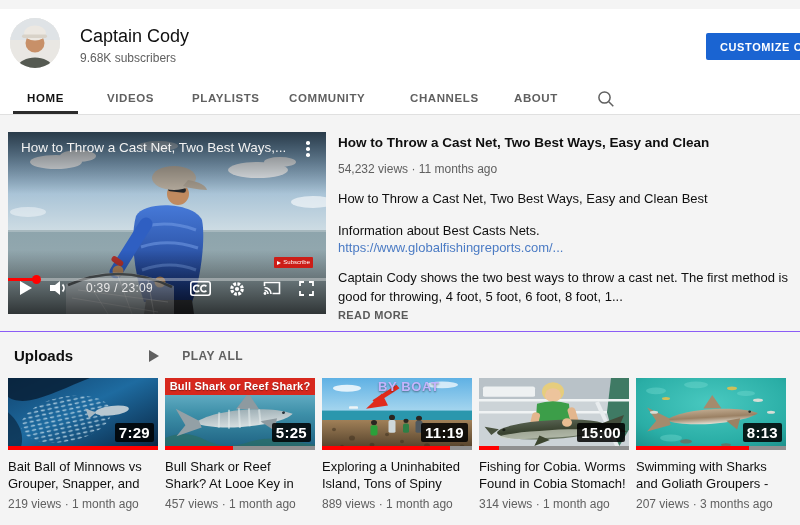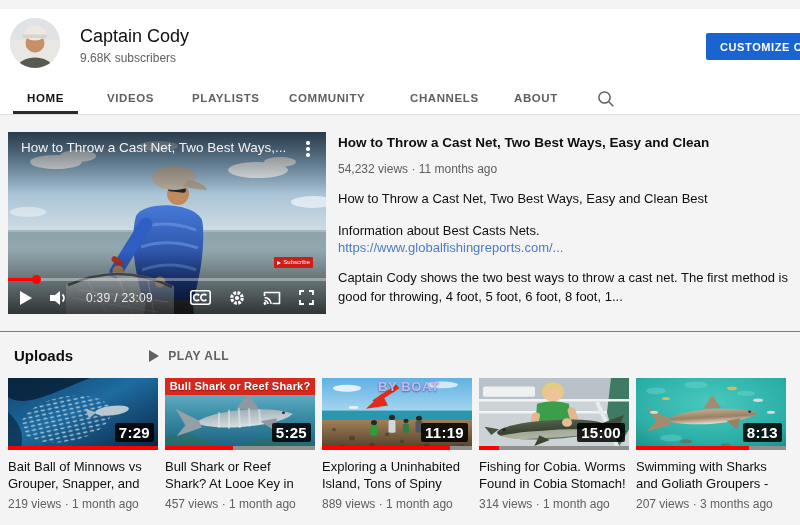--- a/index.html
+++ b/index.html
@@ -68,21 +68,21 @@
     position:absolute; left:0; right:0; bottom:33px; height:3px;
     background:rgba(255,255,255,.35); cursor:pointer;
   }
   .progress-played { position:relative; height:100%; background:#ff0000; }
   .scrubber {
     position:absolute; right:-4px; top:-3px; width:9px; height:9px;
     border-radius:50%; background:#ff0000;
   }
   .controls {
     position:absolute; left:0; right:0; bottom:0; height:33px;
-    display:flex; align-items:center; padding:0 12px; gap:18px;
+    display:flex; align-items:flex-start; padding:0 12px; gap:18px;
   }
   .ctrl { display:flex; align-items:center; cursor:pointer; }
   .time { font-size:12px; color:#e8e8e8; letter-spacing:.3px; cursor:default; }
   .ctrl-spacer { flex:1; }
 
   
   .info { position:absolute; left:338px; top:126px; width:452px; }
   .info-title { font-size:13.5px; font-weight:bold; color:#0f0f0f; cursor:pointer; }
   .info-meta { margin-top:12px; font-size:12px; color:#606060; }
   .d1 { margin-top:15px; font-size:13px; }
@@ -91,21 +91,21 @@
   .d3 { margin-top:13px; font-size:13px; line-height:19px; max-width:450px; }
   .readmore { margin-top:3px; font-size:11px; font-weight:bold; letter-spacing:.4px; color:#5a5a5a; cursor:pointer; }
 
   
   .uploads {
     position:absolute; left:0; top:322px; width:800px; height:203px;
     border-top:1px solid #8b5cf6;
   }
   .uploads-header { position:absolute; left:14px; top:15px; display:flex; align-items:center; }
   .uploads-title { font-size:15px; font-weight:bold; color:#0f0f0f; }
-  .playall { display:flex; align-items:center; gap:9px; margin-left:28px; cursor:pointer;padding-left:48px; }
+  .playall { display:flex; align-items:center; gap:23px; margin-left:28px; cursor:pointer;padding-left:48px; }
   .playall-tri { width:0; height:0; border-left:10px solid #606060;
     border-top:6px solid transparent; border-bottom:6px solid transparent; }
   .playall-label { font-size:12px; font-weight:bold; letter-spacing:.5px; color:#606060; }
 
   .cards { position:absolute; left:8px; top:46px; display:flex; gap:7px; }
   .card { width:150px; }
   .thumb { position:relative; width:150px; height:72px; overflow:hidden; background:#23536e; cursor:pointer; }
   .thumb svg.art { position:absolute; left:0; top:0; width:100%; height:100%; display:block; }
   .duration {
     position:absolute; right:4px; bottom:8px; background:rgba(0,0,0,.85);
@@ -276,20 +276,21 @@
     </div>
   </div>
 
   <div class="info">
     <div class="info-title">How to Throw a Cast Net, Two Best Ways, Easy and Clean</div>
     <div class="info-meta">54,232 views · 11 months ago</div>
     <div class="d1">How to Throw a Cast Net, Two Best Ways, Easy and Clean Best</div>
     <div class="d2">Information about Best Casts Nets.</div>
     <a class="dlink">https://www.globalfishingreports.com/...</a>
     <div class="d3">Captain Cody shows the two best ways to throw a cast net. The first method is good for throwing, 4 foot, 5 foot, 6 foot, 8 foot, 1...</div>
+    <div class="readmore">READ MORE</div>
   </div>
 
   <section class="uploads">
     <div class="uploads-header">
       <span class="uploads-title">Uploads</span>
       <span class="playall">
         <span class="playall-tri"></span>
         <span class="playall-label">PLAY ALL</span>
       </span>
     </div>

